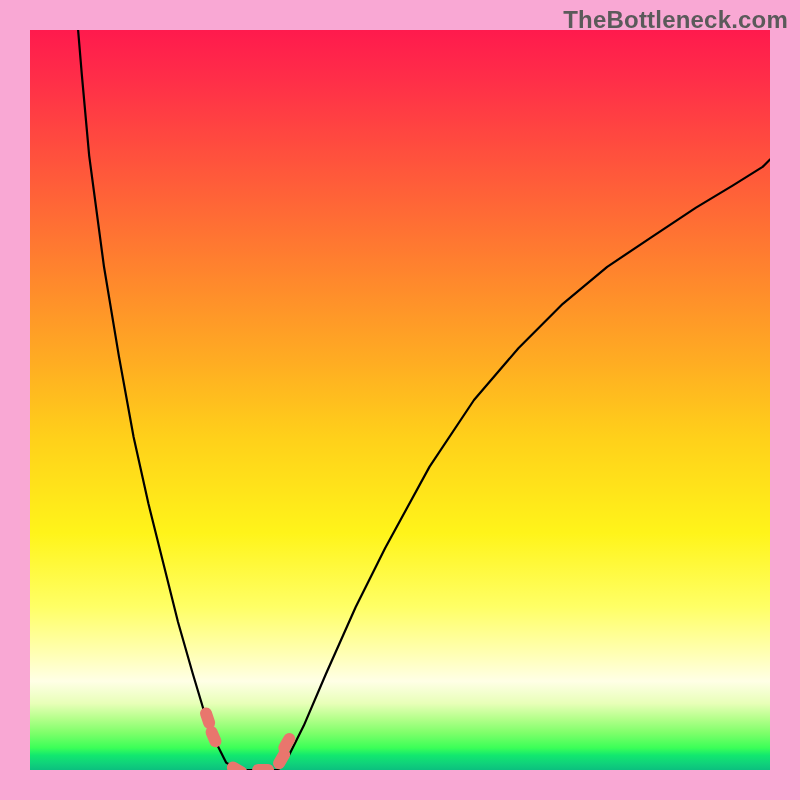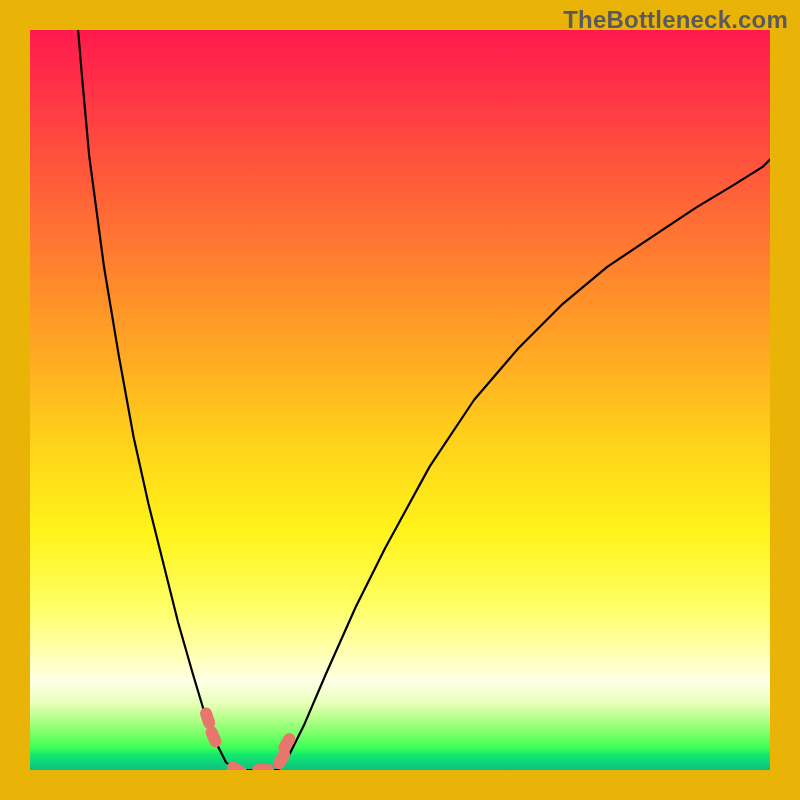--- a/index.html
+++ b/index.html
@@ -1,17 +1,17 @@
 <!DOCTYPE html>
 <html><head>
 <meta charset="utf-8">
 <style>
   * { margin: 0; padding: 0; box-sizing: border-box; }
   body { width: 800px; height: 800px; background: #000; position: relative; font-family: Arial, sans-serif; }
-  .outer { width: 800px; height: 800px; background: #eab308; position: relative; }
+  .outer { width: 800px; height: 800px; background: #f9a8d4; position: relative; }
   .attribution {
     position: absolute;
     top: 6px;
     right: 12px;
     color: #5a5a5a;
     font-size: 24px;
     font-weight: 600;
     letter-spacing: 0.2px;
     z-index: 10;
   }

